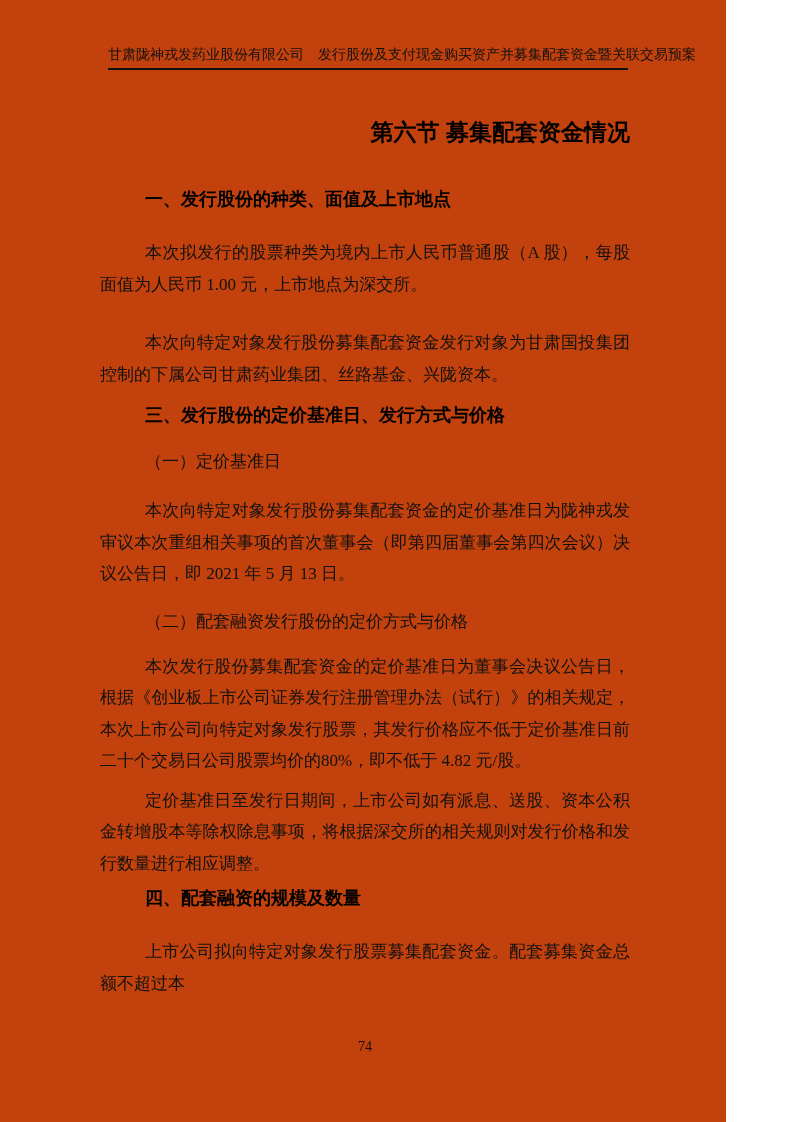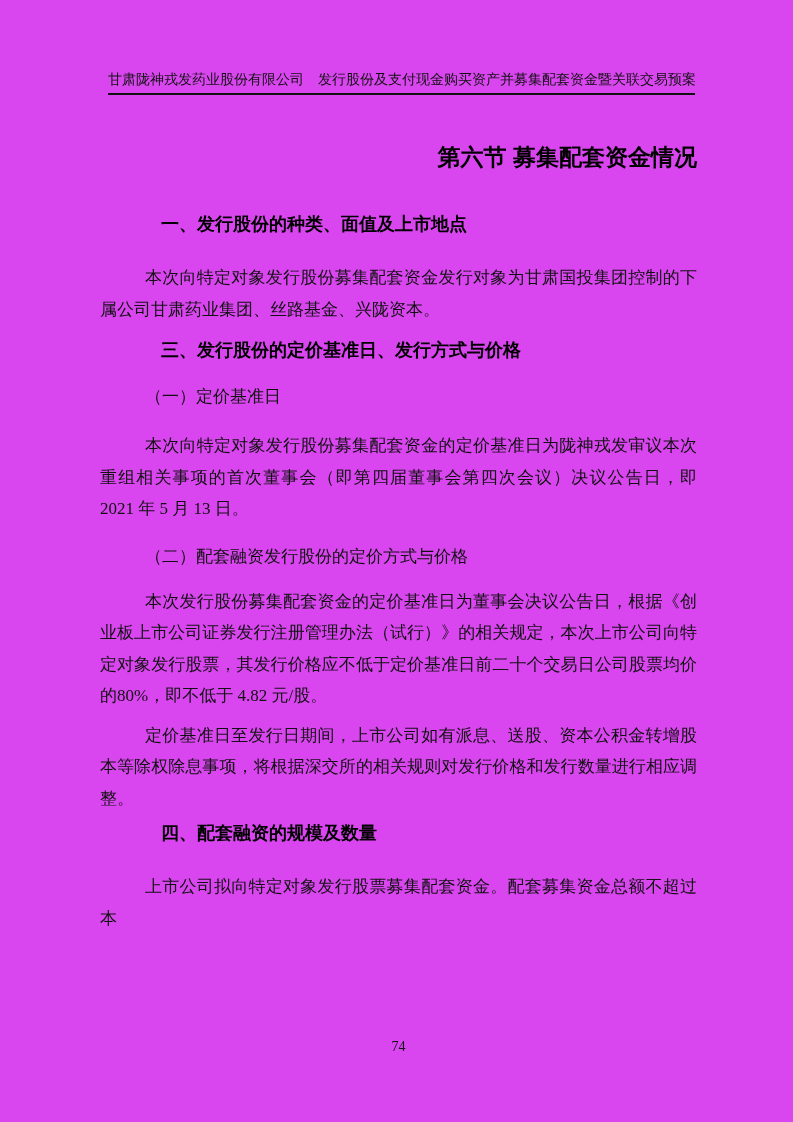--- a/index.html
+++ b/index.html
@@ -10,25 +10,25 @@
   body {
     width: 793px;
     height: 1122px;
     position: relative;
     overflow: hidden;
     color: #111111;
     font-family: "Liberation Serif", "DejaVu Serif", serif;
   }
   .page {
     position: relative;
-    width: 793px;
+    width: 726px;
     height: 1122px;
     box-sizing: border-box;
-    padding: 71px 96px 0 100px;
-    background: #d946ef;
+    padding: 46px 96px 0 100px;
+    background: #c2410c;
   }
   
   .running-header {
     margin-left: 8px;
     margin-right: 2px;
     font-size: 14px;
     line-height: 18px;
     padding-bottom: 4px;
     border-bottom: 2px solid #111111;
     white-space: nowrap;
@@ -39,21 +39,21 @@
     margin: 46px 0 0 0;
     font-family: "Liberation Sans", "DejaVu Sans", sans-serif;
     font-weight: bold;
     font-size: 23px;
     line-height: 32px;
     text-align: right;
     color: #000000;
   }
   
   .sec-heading {
-    margin: 16px;
+    margin: 0;
     padding-left: 45px;
     font-family: "Liberation Sans", "DejaVu Sans", sans-serif;
     font-weight: bold;
     font-size: 18px;
     line-height: 22px;
     color: #000000;
   }
   
   .sub-heading {
     margin: 0;
@@ -104,20 +104,21 @@
 <div class="page">
 
   <div class="running-header">
     <span>甘肃陇神戎发药业股份有限公司　发行股份及支付现金购买资产并募集配套资金暨关联交易预案</span>
   </div>
 
   <h1 class="doc-title">第六节 募集配套资金情况</h1>
 
   <h2 class="sec-heading b0">一、发行股份的种类、面值及上市地点</h2>
 
+  <p class="para b1">本次拟发行的股票种类为境内上市人民币普通股（A 股），每股面值为人民币 1.00 元，上市地点为深交所。</p>
 
 
   <p class="para b3">本次向特定对象发行股份募集配套资金发行对象为甘肃国投集团控制的下属公司甘肃药业集团、丝路基金、兴陇资本。</p>
 
   <h2 class="sec-heading b4">三、发行股份的定价基准日、发行方式与价格</h2>
 
   <h3 class="sub-heading b5">（一）定价基准日</h3>
 
   <p class="para b6">本次向特定对象发行股份募集配套资金的定价基准日为陇神戎发审议本次重组相关事项的首次董事会（即第四届董事会第四次会议）决议公告日，即 2021 年 5 月 13 日。</p>
 

